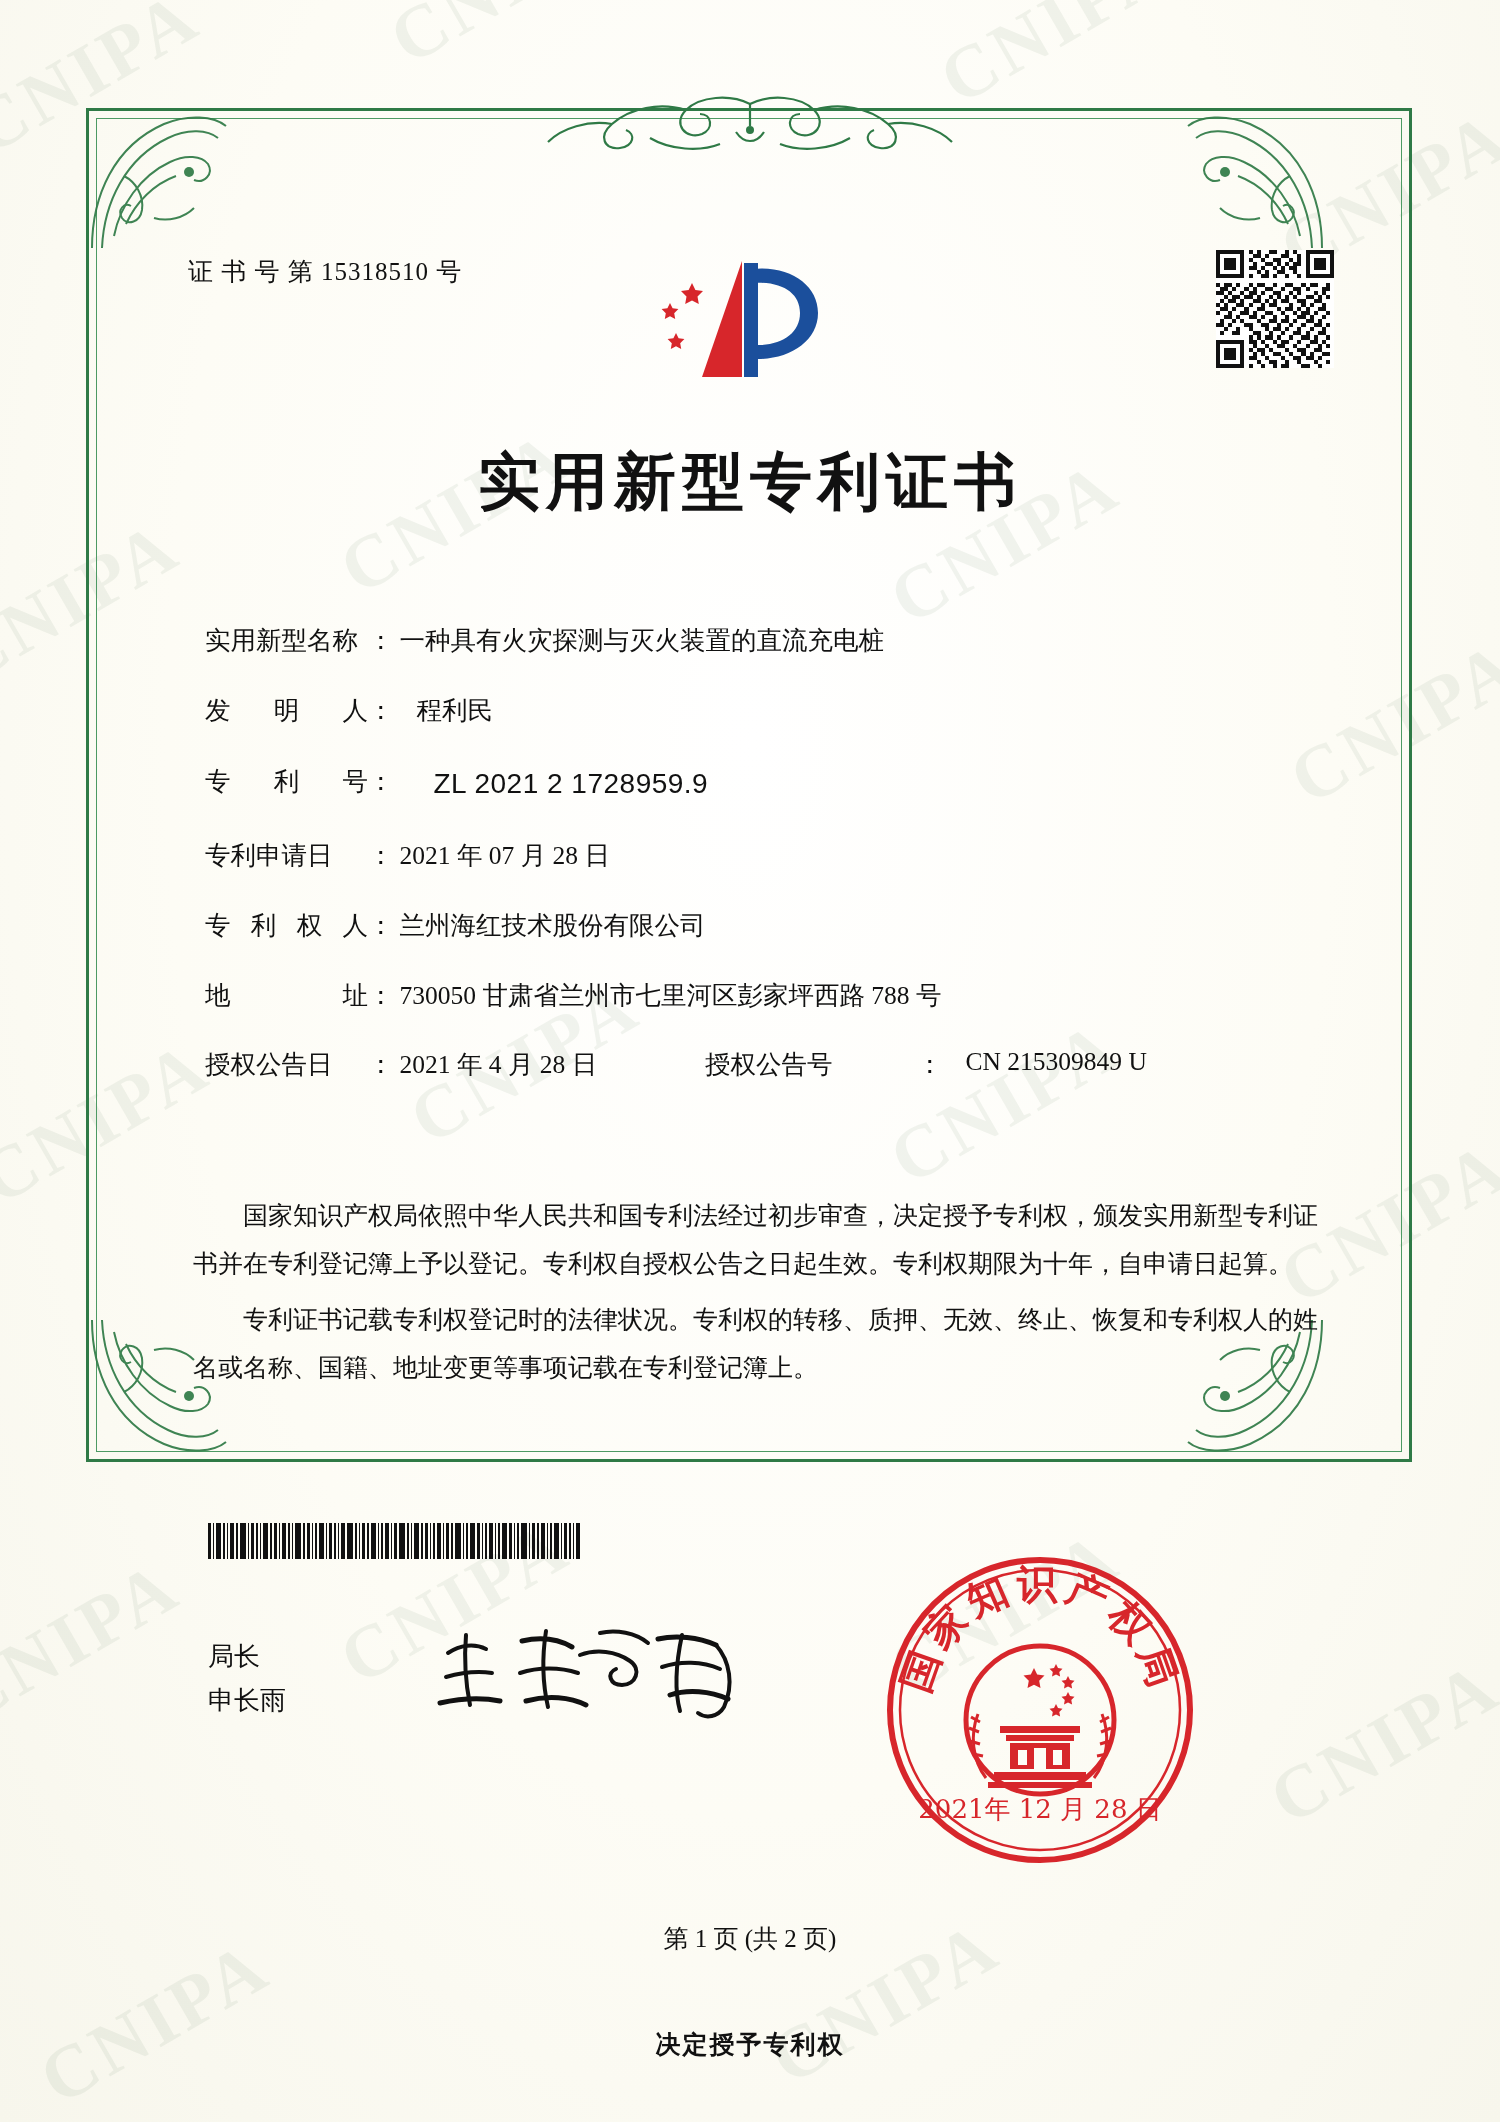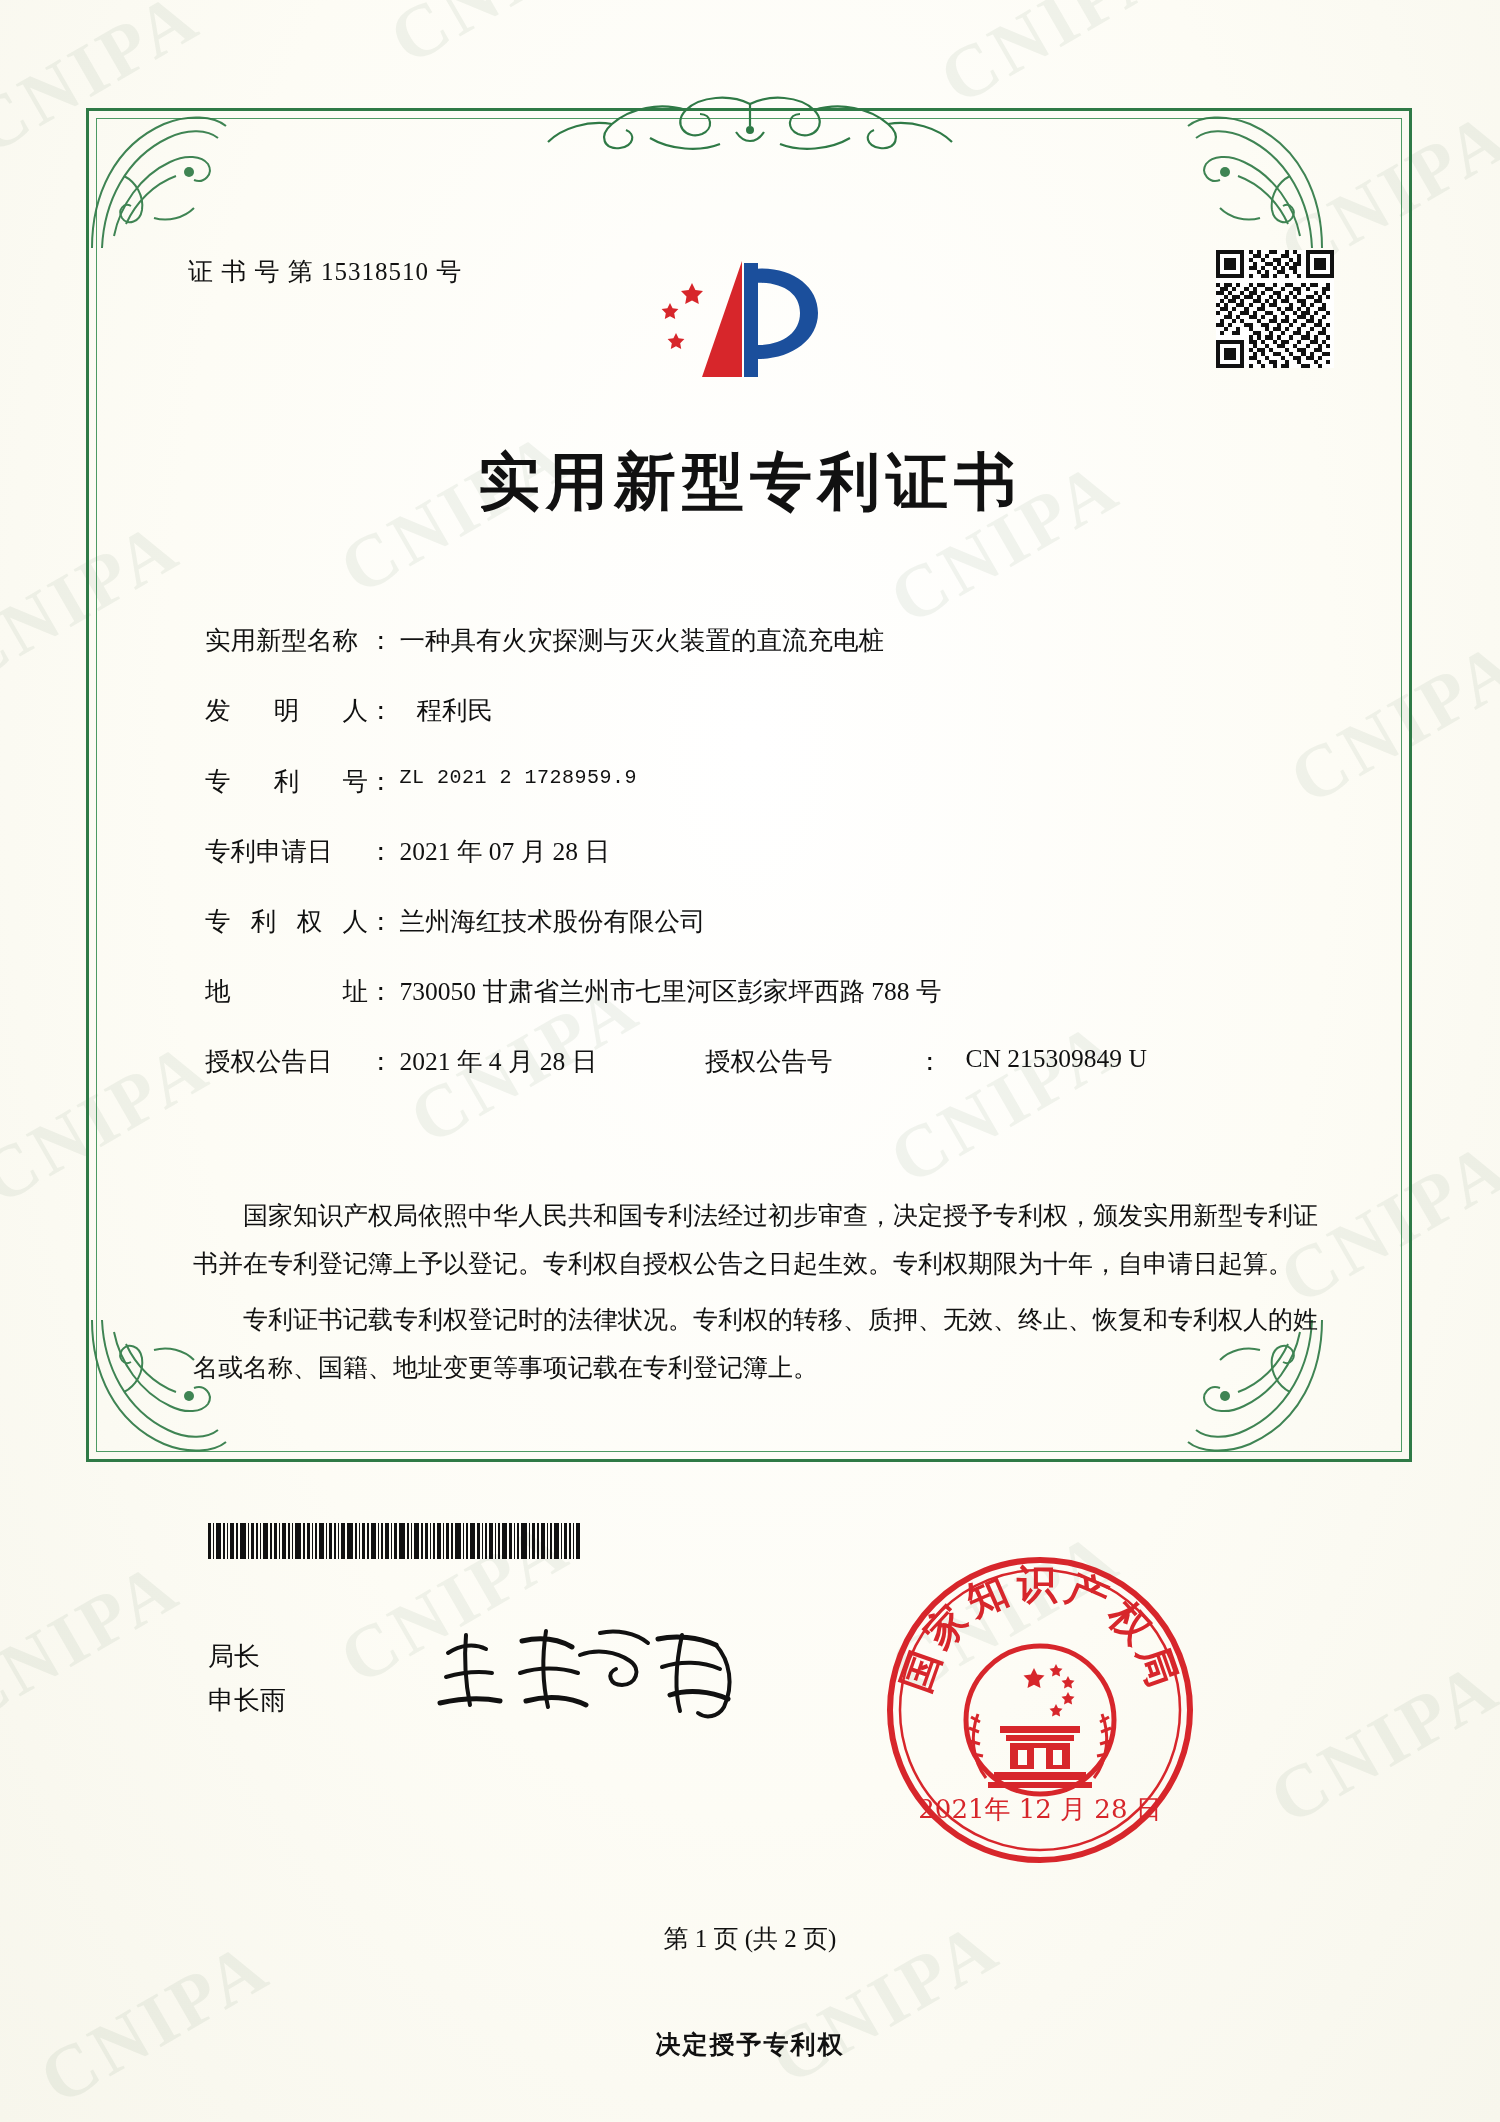--- a/index.html
+++ b/index.html
@@ -156,23 +156,24 @@
   .field-label.spread {
     display: flex;
     justify-content: space-between;
   }
   .field-colon { margin-right: 6px; }
   .field-value {
     flex: 1;
   }
   .field-value .line2 { display: block; margin-left: 17px; }
   .mono-num {
-    font-family: Liberation Mono, monospace;
-    font-size: 20px;
+    font-family: Liberation Sans, sans-serif;
+    font-size: 28px;
     letter-spacing: 0.5px;
+    margin-left: 34px;
   }
 
   .row-two-col {
     display: flex;
     align-items: flex-start;
     margin-bottom: 30px;
   }
   .col-a { width: 500px; display: flex; }
   .col-b { display: flex; gap: 17px; }
   .col-b .field-label { width: 195px; flex: 0 0 195px; }

